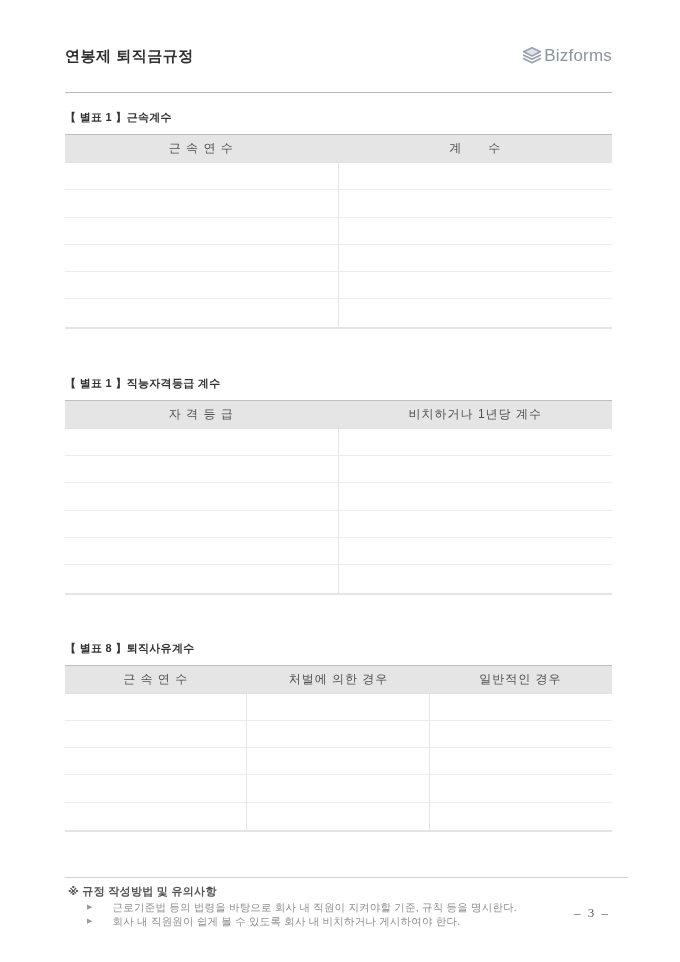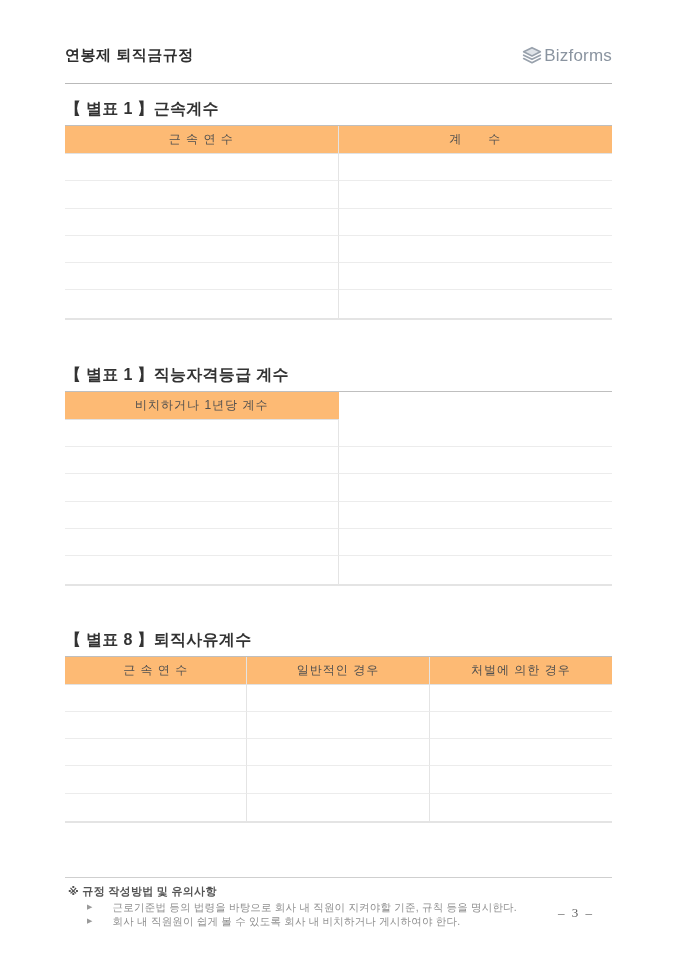--- a/index.html
+++ b/index.html
@@ -15,23 +15,24 @@
     background: #ffffff;
     overflow: hidden;
   }
   .content {
     margin-left: 65px;
     margin-right: 68px;
   }
   
   .doc-header {
     display: flex;
+    align-items: center;
     justify-content: space-between;
     margin-top: 46px;
-    padding-bottom: 17px;
+    padding-bottom: 26px;
     border-bottom: 1px solid #b9b9b9;
   }
   .doc-title {
     font-size: 15px;
     font-weight: bold;
     color: #2e2e2e;
     letter-spacing: 0.5px;
   }
   .brand {
     display: flex;
@@ -39,39 +40,39 @@
     gap: 2px;
   }
   .brand-icon { width: 20px; height: 20px; display: block; }
   .brand-name {
     font-size: 17px;
     color: #8a94a0;
     letter-spacing: 0.2px;
   }
   
   .section-label {
-    font-size: 16px;
+    font-size: 11px;
     font-weight: bold;
     color: #333;
     line-height: 15px;
     letter-spacing: 0.3px;
   }
   .sec1 .section-label { margin-top: 17px; }
   .sec2 .section-label { margin-top: 47px; }
   .sec3 .section-label { margin-top: 46px; }
   .tbl {
     margin-top: 9px;
     border-top: 1px solid #bfbfbf;
     border-bottom: 2px solid #e4e4e4;
     width: 100%;
   }
   .row { display: flex; width: 100%; }
   .th {
     height: 28px;
-    background: #fdba74;
+    background: #e5e5e5;
     border-bottom: 1px solid #e2e2e2;
     display: flex;
     align-items: center;
     justify-content: center;
     font-size: 12px;
     color: #4f4f4f;
     letter-spacing: 1px;
     white-space: pre;
   }
   .td {
@@ -79,21 +80,21 @@
     border-bottom: 1px solid #ececec;
   }
   .row > .divr { border-right: 1px solid #e4e4e4; }
   .row.last-row > .td { border-bottom: none; }
   .c2 { width: 50%; }
   .c3 { width: 33.333%; }
   
   .footer {
     position: absolute;
     left: 65px;
-    right: 68px;
+    right: 52px;
     top: 877px;
     border-top: 1px solid #cfcfcf;
     padding-top: 6px;
   }
   .note-title {
     font-size: 11px;
     font-weight: bold;
     color: #555;
     margin-left: 3px;
     letter-spacing: 0.3px;
@@ -171,20 +172,21 @@
             <div class="td c2 divr"></div>
             <div class="td c2"></div>
           </div>
       </div>
     </div>
 
     <div class="section sec2">
       <div class="section-label">【 별표 1 】직능자격등급 계수</div>
       <div class="tbl">
         <div class="row">
+          <div class="th c2 divr">자 격 등 급</div>
           <div class="th c2">비치하거나 1년당 계수</div>
         </div>
         <div class="row">
             <div class="td c2 divr"></div>
             <div class="td c2"></div>
           </div>
         <div class="row">
             <div class="td c2 divr"></div>
             <div class="td c2"></div>
           </div>
@@ -205,22 +207,22 @@
             <div class="td c2"></div>
           </div>
       </div>
     </div>
 
     <div class="section sec3">
       <div class="section-label">【 별표 8 】퇴직사유계수</div>
       <div class="tbl">
         <div class="row">
           <div class="th c3 divr">근 속 연 수</div>
+          <div class="th c3">처벌에 의한 경우</div>
           <div class="th c3 divr">일반적인 경우</div>
-          <div class="th c3">처벌에 의한 경우</div>
         </div>
         <div class="row">
             <div class="td c3 divr"></div>
             <div class="td c3 divr"></div>
             <div class="td c3"></div>
           </div>
         <div class="row">
             <div class="td c3 divr"></div>
             <div class="td c3 divr"></div>
             <div class="td c3"></div>

